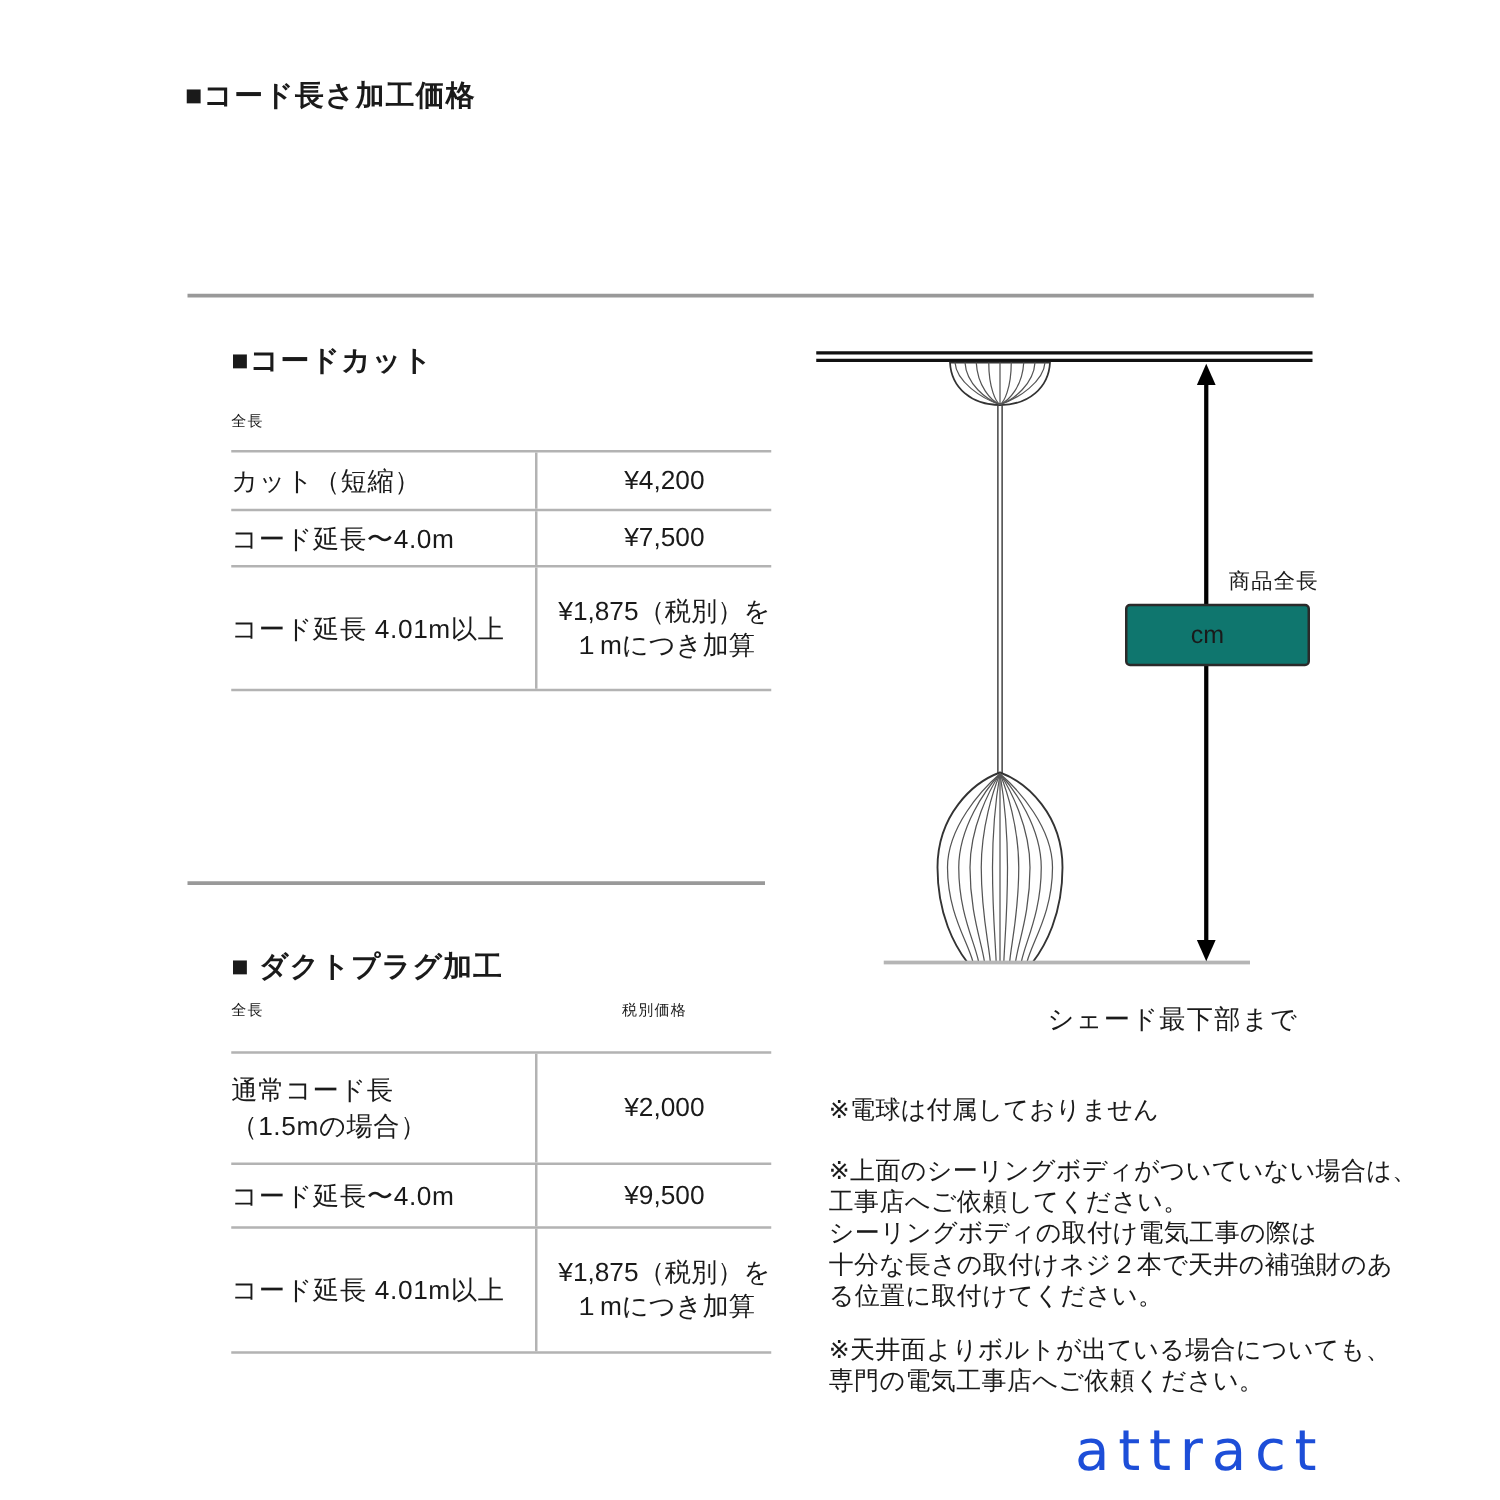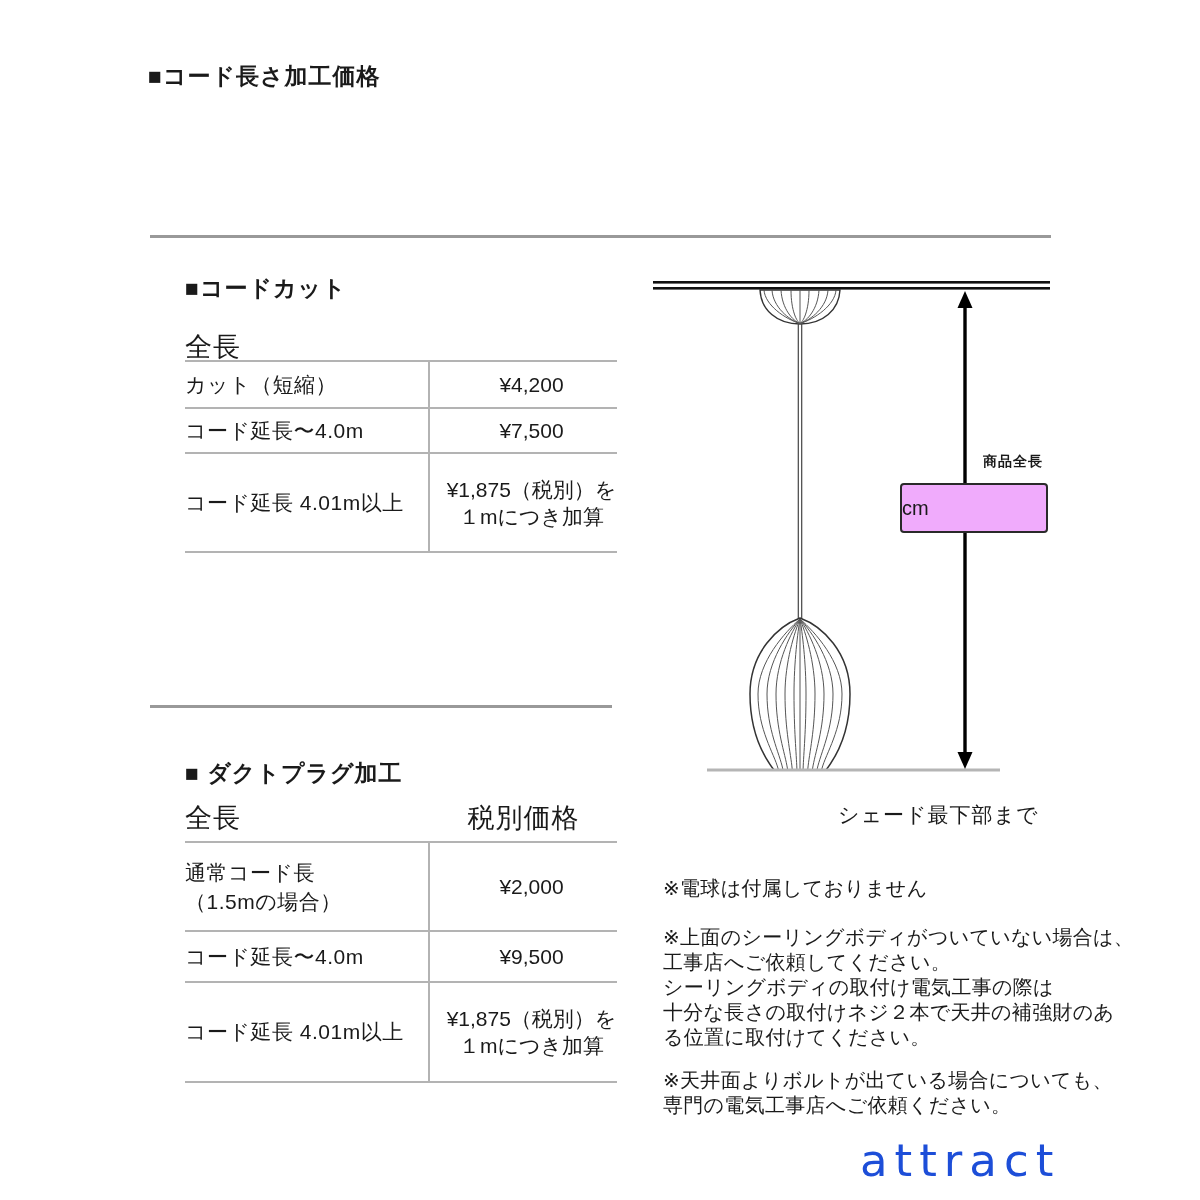--- a/index.html
+++ b/index.html
@@ -14,36 +14,36 @@
   .intro{left:148px;font-size:18px;line-height:24px;letter-spacing:0.5px;}
   .p1{top:83px;}
   .p2{top:145px;}
   .p3{top:186px;}
   .divider{height:3px;background:#999999;}
   .div1{left:150px;top:235px;width:901px;}
   .div2{left:150px;top:705px;width:462px;}
   .section-heading{font-size:23px;font-weight:bold;letter-spacing:1px;}
   .sh1{left:185px;top:273px;}
   .sh2{left:185px;top:758px;}
-  .col-head{font-size:27px;letter-spacing:1px;}
+  .col-head{font-size:12px;letter-spacing:1px;}
   .tbl{position:absolute;left:185px;width:432px;border-top:2px solid #b3b3b3;font-size:21px;}
   .tbl .row{display:flex;border-bottom:2px solid #b3b3b3;}
   .tbl .cl{width:243px;display:flex;align-items:center;letter-spacing:0.5px;}
   .tbl .cr{flex:1;border-left:2px solid #b3b3b3;display:flex;align-items:center;
            justify-content:center;text-align:center;line-height:27px;padding-left:16px;}
   .t1{top:360px;}
   .t2{top:841px;}
   .h45{height:45px;} .h43{height:43px;} .h97{height:97px;}
   .h87{height:87px;} .h49{height:49px;} .h98{height:98px;}
   .lbl-2line{line-height:29px;}
   .diagram-svg{left:650px;top:280px;width:410px;height:500px;z-index:1;}
-  .len-label{left:983px;top:453px;font-size:14px;letter-spacing:1px;z-index:2;font-weight:bold;}
-  .cm-box{left:900px;top:483px;width:148px;height:50px;background:#f0abfc;
+  .len-label{left:983px;top:453px;font-size:17px;letter-spacing:1px;z-index:2;}
+  .cm-box{left:900px;top:483px;width:148px;height:50px;background:#0f766e;
           border:2.5px solid #2a2a2a;border-radius:4px;box-sizing:border-box;
-          display:flex;align-items:center;justify-content:flex-start;
+          display:flex;align-items:center;justify-content:center;
           padding-right:16px;font-size:20px;z-index:2;}
   .shade-bottom-label{left:838px;top:801px;font-size:21px;letter-spacing:1px;}
   .note{left:663px;font-size:20px;line-height:25px;letter-spacing:0.3px;}
   .n1{top:876px;}
   .n2{top:925px;}
   .n3{top:1068px;}
   .logo{left:860px;top:1134px;font-size:45px;color:#1d4ed8;letter-spacing:7px;
         font-family:"DejaVu Sans",sans-serif;}
 </style>
 </head>

